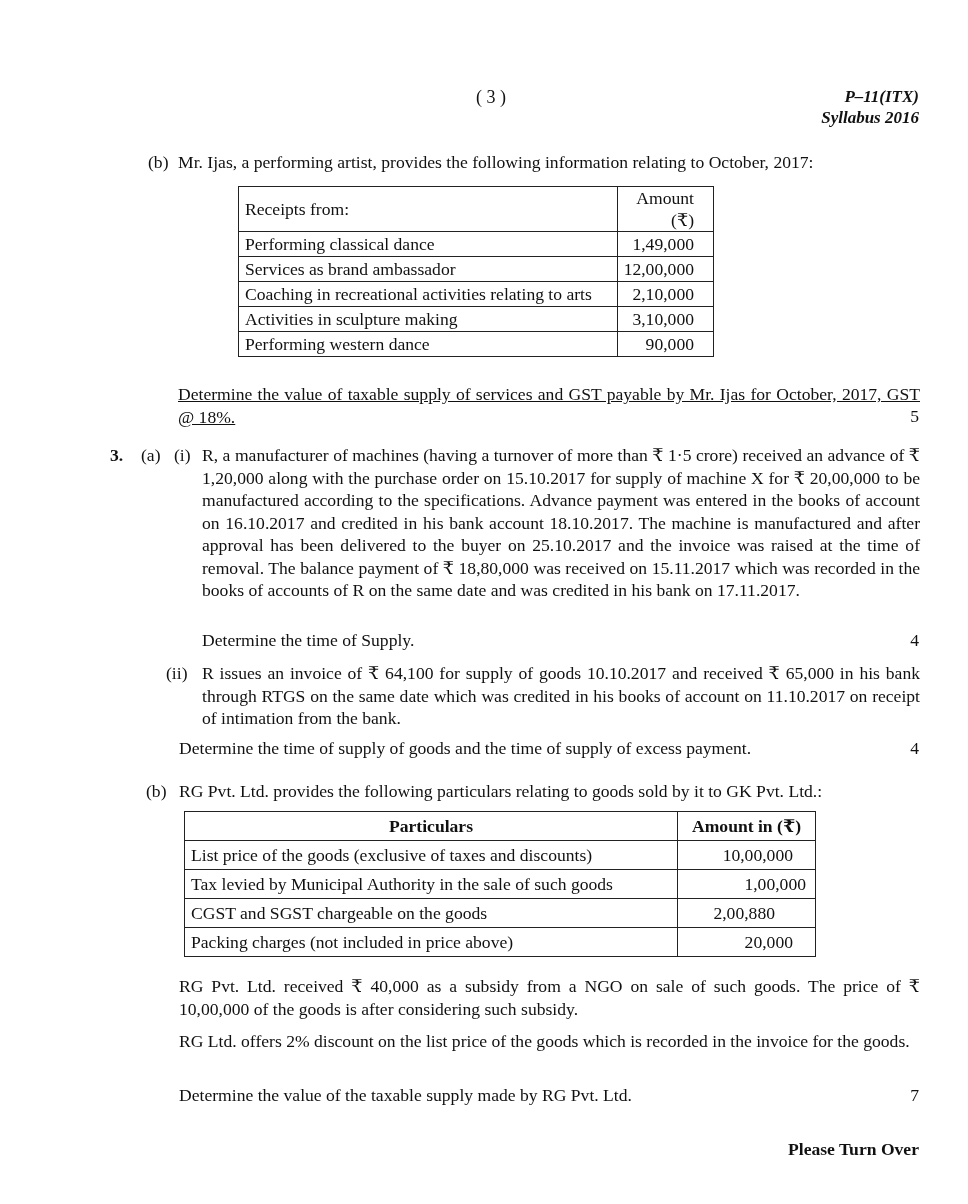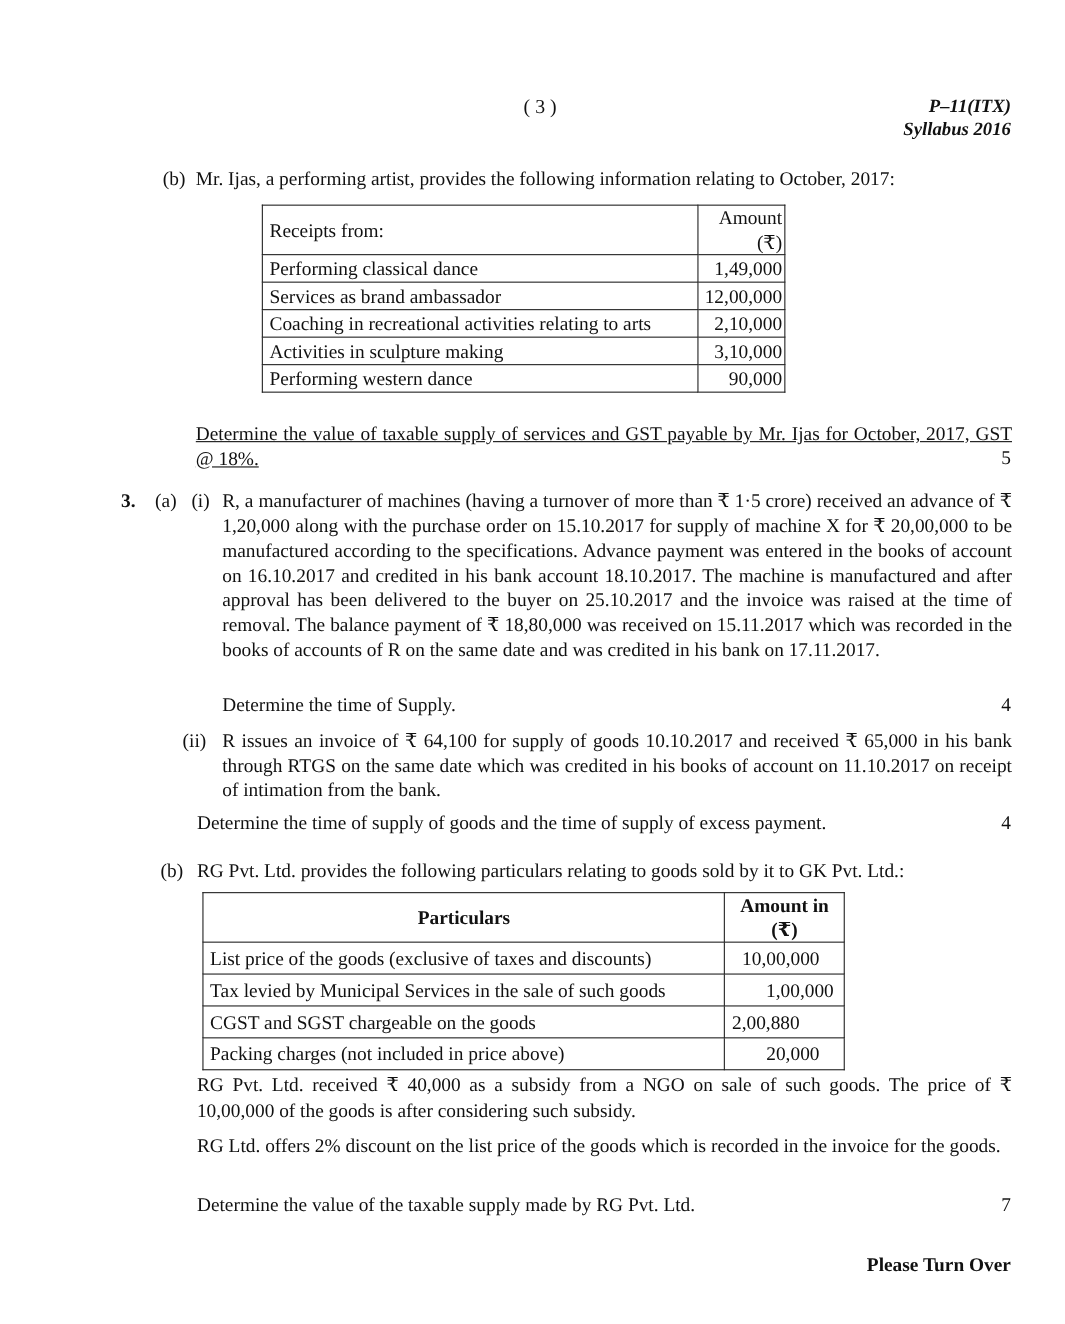--- a/index.html
+++ b/index.html
@@ -8,21 +8,21 @@
     font-family: "Liberation Serif", "DejaVu Serif", serif;
     color: #111111; font-size: 17.6px; line-height: 22.5px;
   }
   .abs { position: absolute; }
   .page-num { left: 476px; top: 86px; font-size: 18px; }
   .paper-code { right: 49px; top: 86px; text-align: right; font-weight: bold; font-style: italic; font-size: 17px; line-height: 21px; }
   .just { text-align: justify; text-align-last: left; }
   .marks { position: absolute; right: 49px; }
   table.t { border-collapse: collapse; position: absolute; font-size: 17.6px; }
   table.t td, table.t th { border: 1.5px solid #222; padding: 0 6px; height: 24px; line-height: 22px; }
-  table.t td.amt { text-align: right; padding-right: 2px; }
+  table.t td.amt { text-align: right; padding-right: 19px; }
   table.t th { font-weight: bold; text-align: center; }
   .bold { font-weight: bold; }
   .footer { right: 49px; top: 1138px; font-weight: bold; font-size: 17.6px; }
 </style>
 </head>
 <body>
 
 <div class="abs page-num">( 3 )</div>
 <div class="abs paper-code">
   <div>P–11(ITX)</div>
@@ -72,32 +72,32 @@
 <div class="marks" style="top:629px;">4</div>
 
 <div class="abs" style="left:166px; top:662px;">(ii)</div>
 <div class="abs just" style="left:202px; top:662px; width:718px;">R issues an invoice of ₹ 64,100 for supply of goods 10.10.2017 and received ₹ 65,000 in his bank through RTGS on the same date which was credited in his books of account on 11.10.2017 on receipt of intimation from the bank.</div>
 <div class="abs" style="left:179px; top:737px;">Determine the time of supply of goods and the time of supply of excess payment.</div>
 <div class="marks" style="top:737px;">4</div>
 
 <div class="abs" style="left:146px; top:780px;">(b)</div>
 <div class="abs" style="left:179px; top:780px; width:740px;">RG Pvt. Ltd. provides the following particulars relating to goods sold by it to GK Pvt. Ltd.:</div>
 
-<table class="t" style="left:184px; top:811px; width:584px;">
+<table class="t" style="left:184px; top:811px; width:632px;">
   <tbody>
       <tr>
     <th style="width:480px; height:28px;">Particulars</th>
     <th>Amount in (₹)</th>
   </tr>
   <tr>
     <td style="height:28px;">List price of the goods (exclusive of taxes and discounts)</td>
     <td class="amt" style="padding-right:22px;">10,00,000</td>
   </tr>
   <tr>
-    <td style="height:28px;">Tax levied by Municipal Services in the sale of such goods</td>
+    <td style="height:28px;">Tax levied by Municipal Authority in the sale of such goods</td>
     <td class="amt" style="padding-right:9px;">1,00,000</td>
   </tr>
   <tr>
     <td style="height:28px;">CGST and SGST chargeable on the goods</td>
     <td class="amt" style="padding-right:40px;">2,00,880</td>
   </tr>
   <tr>
     <td style="height:28px;margin-left:18px;">Packing charges (not included in price above)</td>
     <td class="amt" style="padding-right:22px;">20,000</td>
   </tr>

